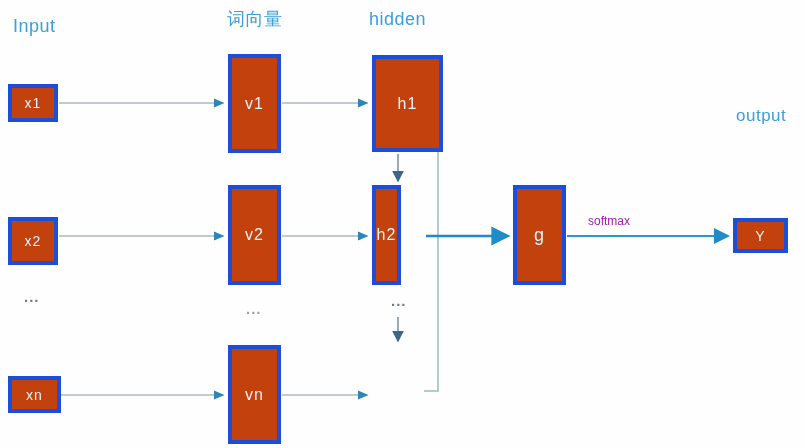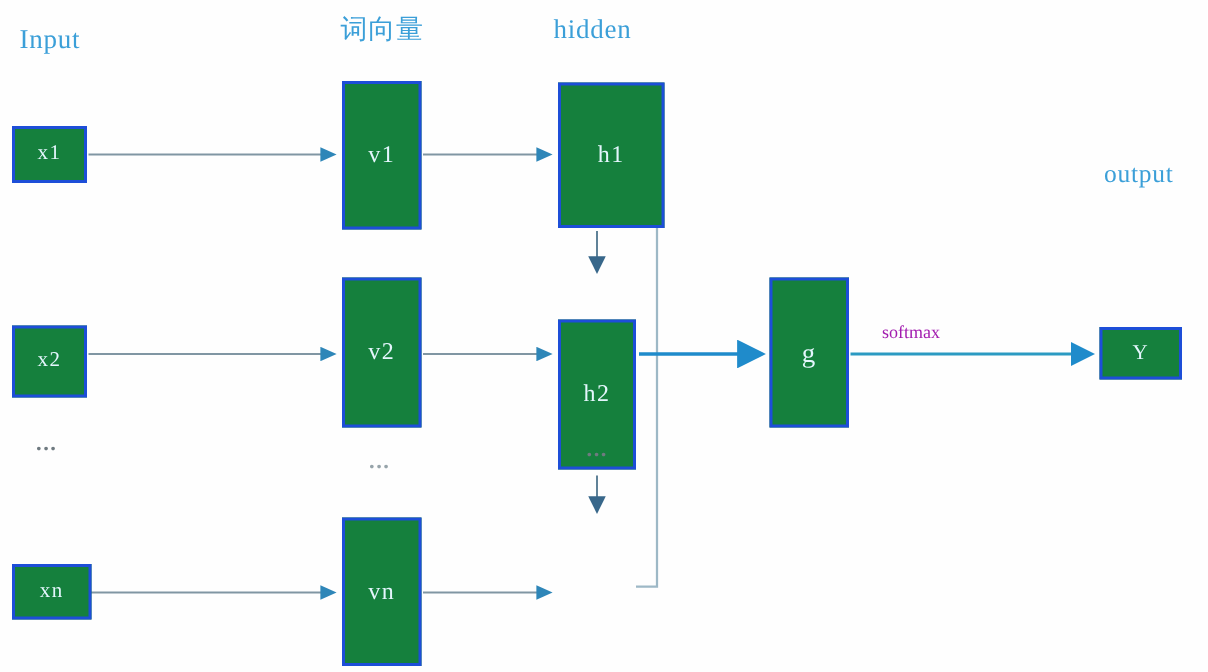--- a/index.html
+++ b/index.html
@@ -2,28 +2,28 @@
 <html><head>
 <meta charset="utf-8">
 <style>
   html, body { margin: 0; padding: 0; background: #ffffff; }
   .canvas {
     position: relative;
     width: 805px;
     height: 448px;
     background: #fefefe;
     overflow: hidden;
-    font-family: Liberation Serif, serif;
+    font-family: Liberation Sans, sans-serif;
     text-align: right;
   }
   .wires { position: absolute; left: 0; top: 0; width: 805px; height: 448px; }
   .node {
     position: absolute;
-    background: #15803d;
-    border: 2px solid #1d4ed8;
+    background: #c2410c;
+    border: 4px solid #1d4ed8;
     box-sizing: border-box;
     color: #e4f6fd;
     display: flex;
     align-items: center;
     justify-content: center;
     font-size: 14px;
     letter-spacing: 1px;
   }
   .node-tall { font-size: 16px; }
   .node-g { font-size: 18px; }
@@ -93,21 +93,21 @@
 
   <div class="node" style="left:8px; top:84px; width:50px; height:38px;">x1</div>
   <div class="node" style="left:8px; top:217px; width:50px; height:48px;">x2</div>
   <div class="node" style="left:8px; top:376px; width:53px; height:37px;">xn</div>
 
   <div class="node node-tall" style="left:228px; top:54px; width:53px; height:99px;">v1</div>
   <div class="node node-tall" style="left:228px; top:185px; width:53px; height:100px;">v2</div>
   <div class="node node-tall" style="left:228px; top:345px; width:53px; height:99px;">vn</div>
 
   <div class="node node-tall" style="left:372px; top:55px; width:71px; height:97px;">h1</div>
-  <div class="node node-tall" style="left:372px; top:185px; width:52px; height:100px;margin-top:28px;">h2</div>
+  <div class="node node-tall" style="left:372px; top:185px; width:29px; height:100px;">h2</div>
 
   <div class="node node-g" style="left:513px; top:185px; width:53px; height:100px;">g</div>
 
   <div class="node" style="left:733px; top:218px; width:55px; height:35px;">Y</div>
 
   <div class="dots" style="left:24px; top:288px;">...</div>
   <div class="dots dots-light" style="left:246px; top:300px;">...</div>
   <div class="dots" style="left:391px; top:292px;">...</div>
 
 </div>

